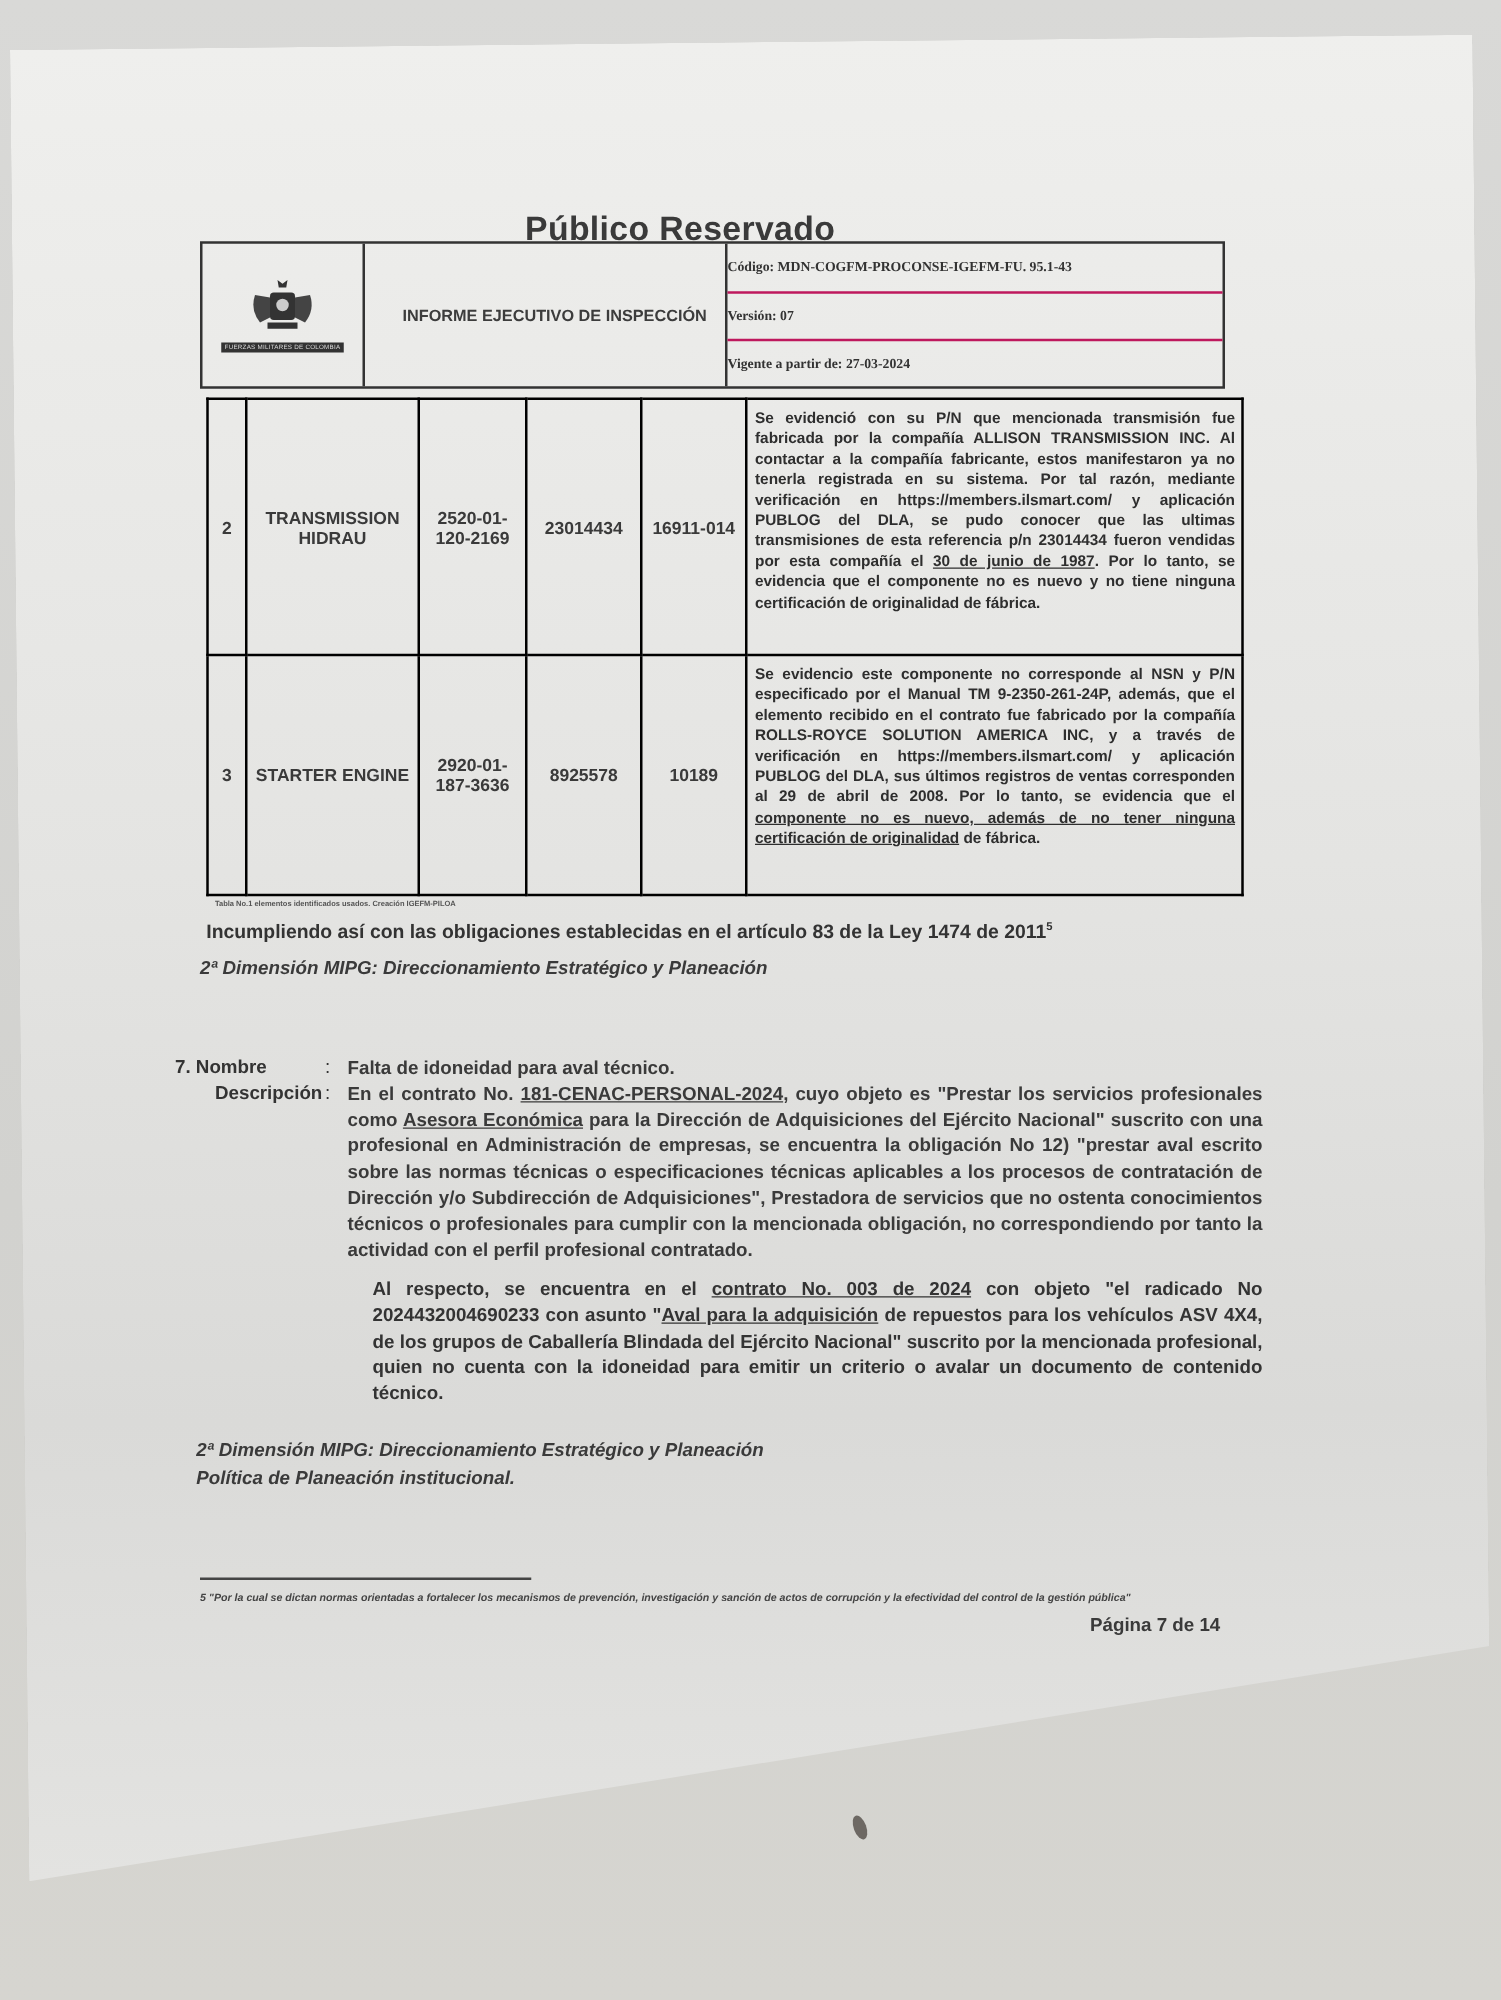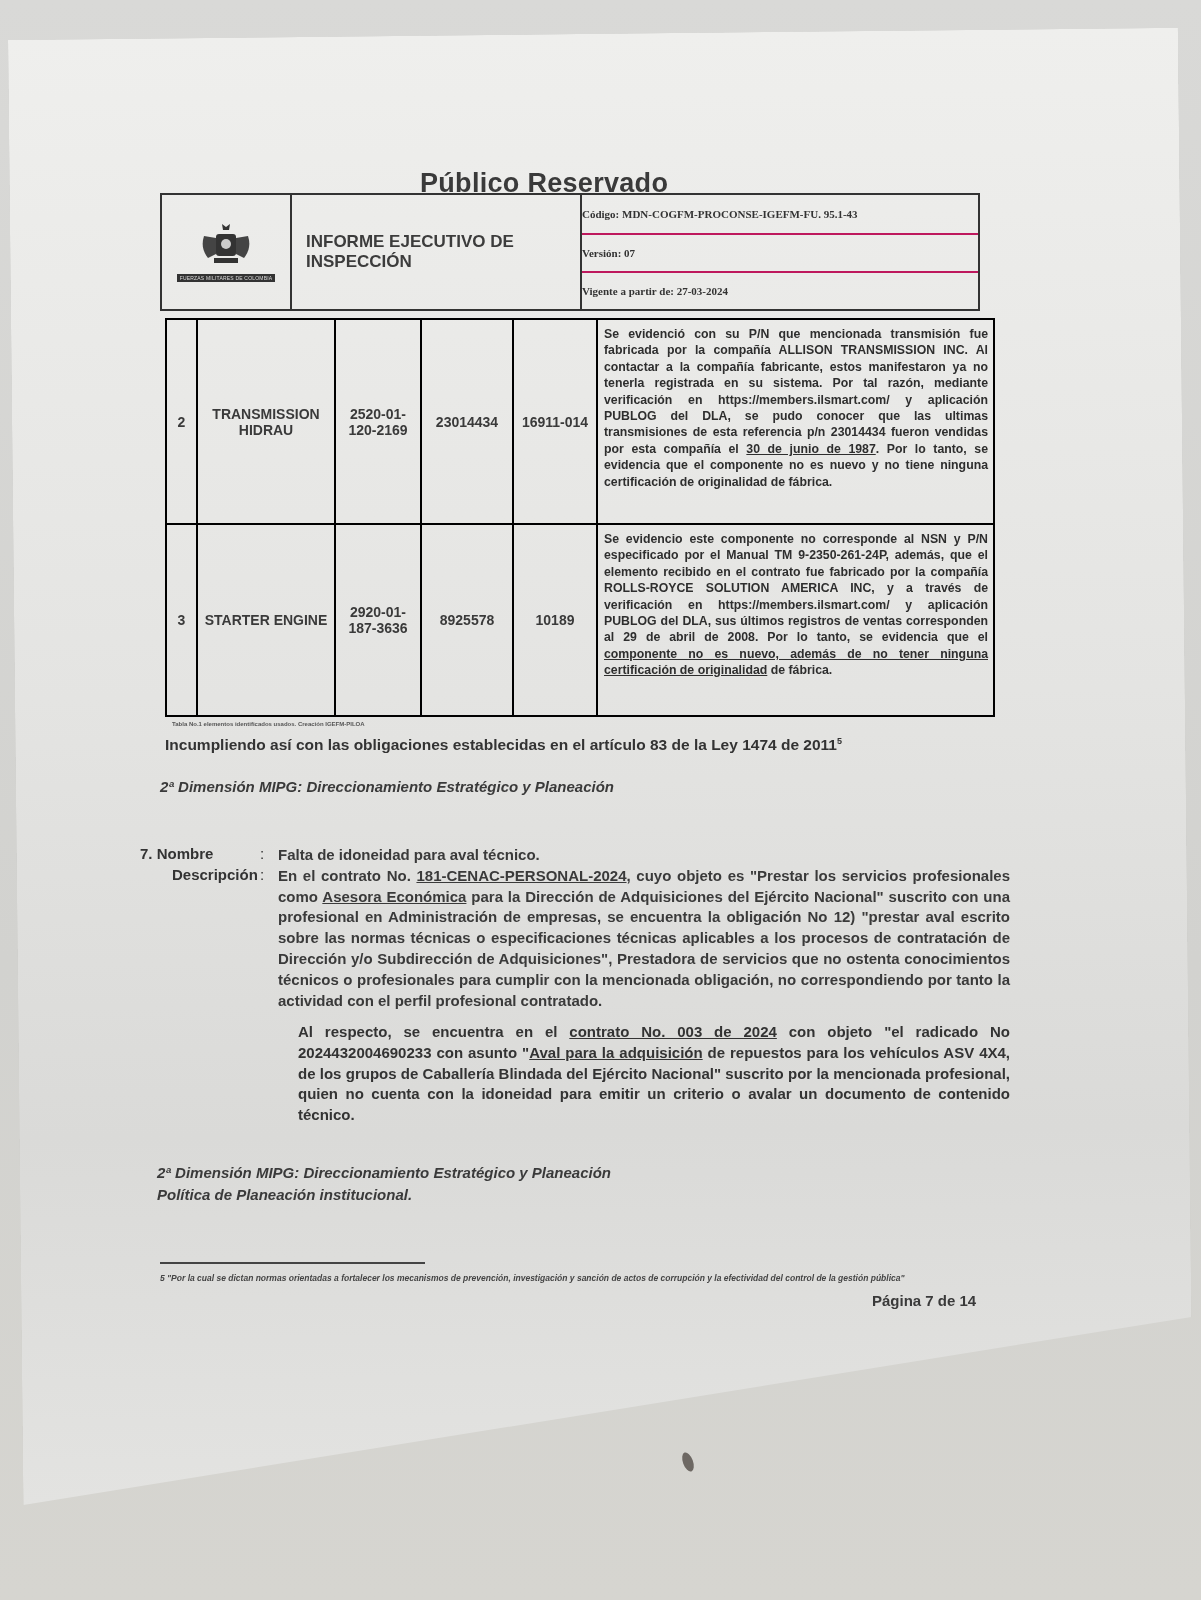--- a/index.html
+++ b/index.html
@@ -24,21 +24,21 @@
     .classification {
       position: absolute; left: 420px; top: 168px;
       font-size: 27px; font-weight: bold; color: #3a3a3a; letter-spacing: 0.3px;
     }
     .hdr {
       position: absolute; left: 160px; top: 193px; width: 820px; height: 118px;
       border: 2px solid #333; box-sizing: border-box;
       display: grid; grid-template-columns: 130px 290px 1fr;
     }
     .hdr .logo { border-right: 2px solid #333; display: flex; flex-direction: column; align-items: center; justify-content: center; }
-    .hdr .title { border-right: 2px solid #333; display: flex; align-items: center; padding-left: 14px; font-size: 17px; font-weight: bold; color: #3c3c3c; }
+    .hdr .title { border-right: 2px solid #333; display: flex; align-items: center; padding-left: 30px; font-size: 13px; font-weight: bold; color: #3c3c3c; }
     .hdr .meta { display: grid; grid-template-rows: 1fr 1fr 1fr; }
     .hdr .meta div { display: flex; align-items: center; padding-left: 0; font-size: 11px; font-weight: bold; color: #333; font-family: Liberation Serif, serif; }
     .hdr .meta div + div { border-top: 2px solid #be185d; }
     .logo-banner { margin-top: 4px; background: #333; color: #ddd; font-size: 5px; padding: 1px 3px; letter-spacing: 0.2px; }
 
     table.items {
       position: absolute; left: 165px; top: 318px; width: 830px;
       border-collapse: collapse; table-layout: fixed;
     }
     table.items td {
@@ -50,21 +50,21 @@
       padding: 6px 5px 4px 6px; line-height: 16.4px; color: #2e2e2e;
     }
     .u { text-decoration: underline; }
     .caption {
       position: absolute; left: 172px; top: 721px; font-size: 6px; font-weight: bold; color: #555;
     }
     .line-main {
       position: absolute; left: 165px; top: 736px; font-size: 15.5px; font-weight: bold; color: #333;
     }
     .italic-block {
-      position: absolute; font-size: 15px; font-style: italic; font-weight: bold; color: #3a3a3a; line-height: 22px; margin-top: 12px;
+      position: absolute; font-size: 15px; font-style: italic; font-weight: bold; color: #3a3a3a; line-height: 22px;
     }
     .finding {
       position: absolute; left: 140px; top: 845px; width: 870px; font-size: 15px; color: #333;
     }
     .finding .row { display: grid; grid-template-columns: 120px 18px 1fr; }
     .finding .lbl { font-weight: bold; text-align: left; }
     .finding .lbl.indent { padding-left: 32px; }
     .finding .txt { text-align: justify; line-height: 20.8px; font-weight: bold; color: #3a3a3a; }
     .para2 {
       position: absolute; left: 298px; top: 1022px; width: 712px; text-align: justify;

